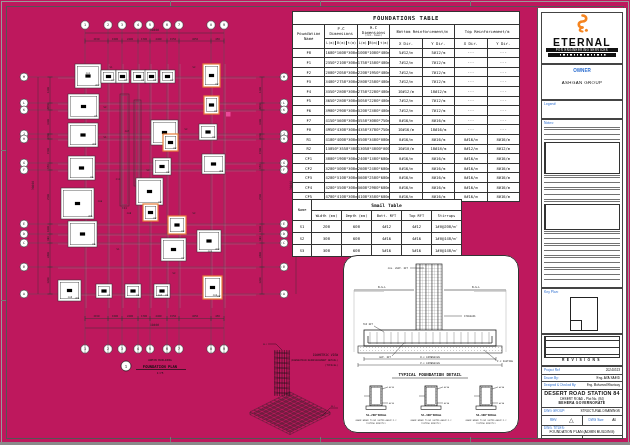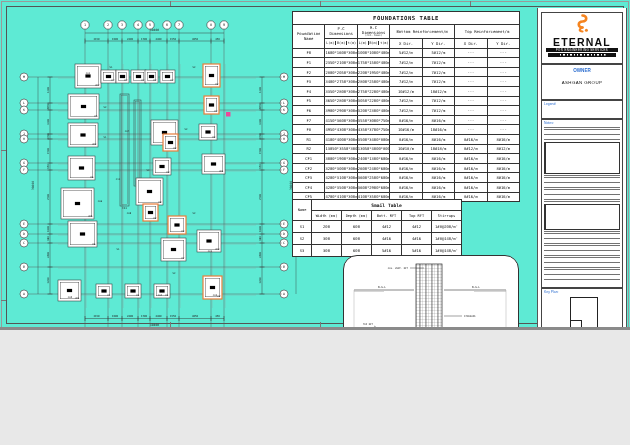--- a/index.html
+++ b/index.html
@@ -1,16 +1,16 @@
 <!DOCTYPE html>
 <html><head>
 <meta charset="utf-8">
 <style>
   html,body{margin:0;padding:0;background:#e8e8e8;}
-  #sheet{position:relative;width:630px;height:330px;background:#5eead4;overflow:hidden;
+  #sheet{position:relative;width:630px;height:445px;background:#be185d;overflow:hidden;
          font-family:"Liberation Sans","DejaVu Sans",sans-serif;color:#111;}
   .frame-outer{position:absolute;inset:1px;border:1px solid #9a9a9a;pointer-events:none;}
   .frame-inner{position:absolute;inset:6px;border:1px solid #555;pointer-events:none;}
   .bottom-shadow{position:absolute;left:0;right:0;bottom:0;height:3px;background:#8a8a8a;}
   .tick{position:absolute;background:#777;}
   svg text{font-family:"DejaVu Sans Mono","Liberation Mono",monospace;}
 
   
   .tblwrap{position:absolute;background:#fff;}
   table{border-collapse:collapse;table-layout:fixed;width:100%;}

